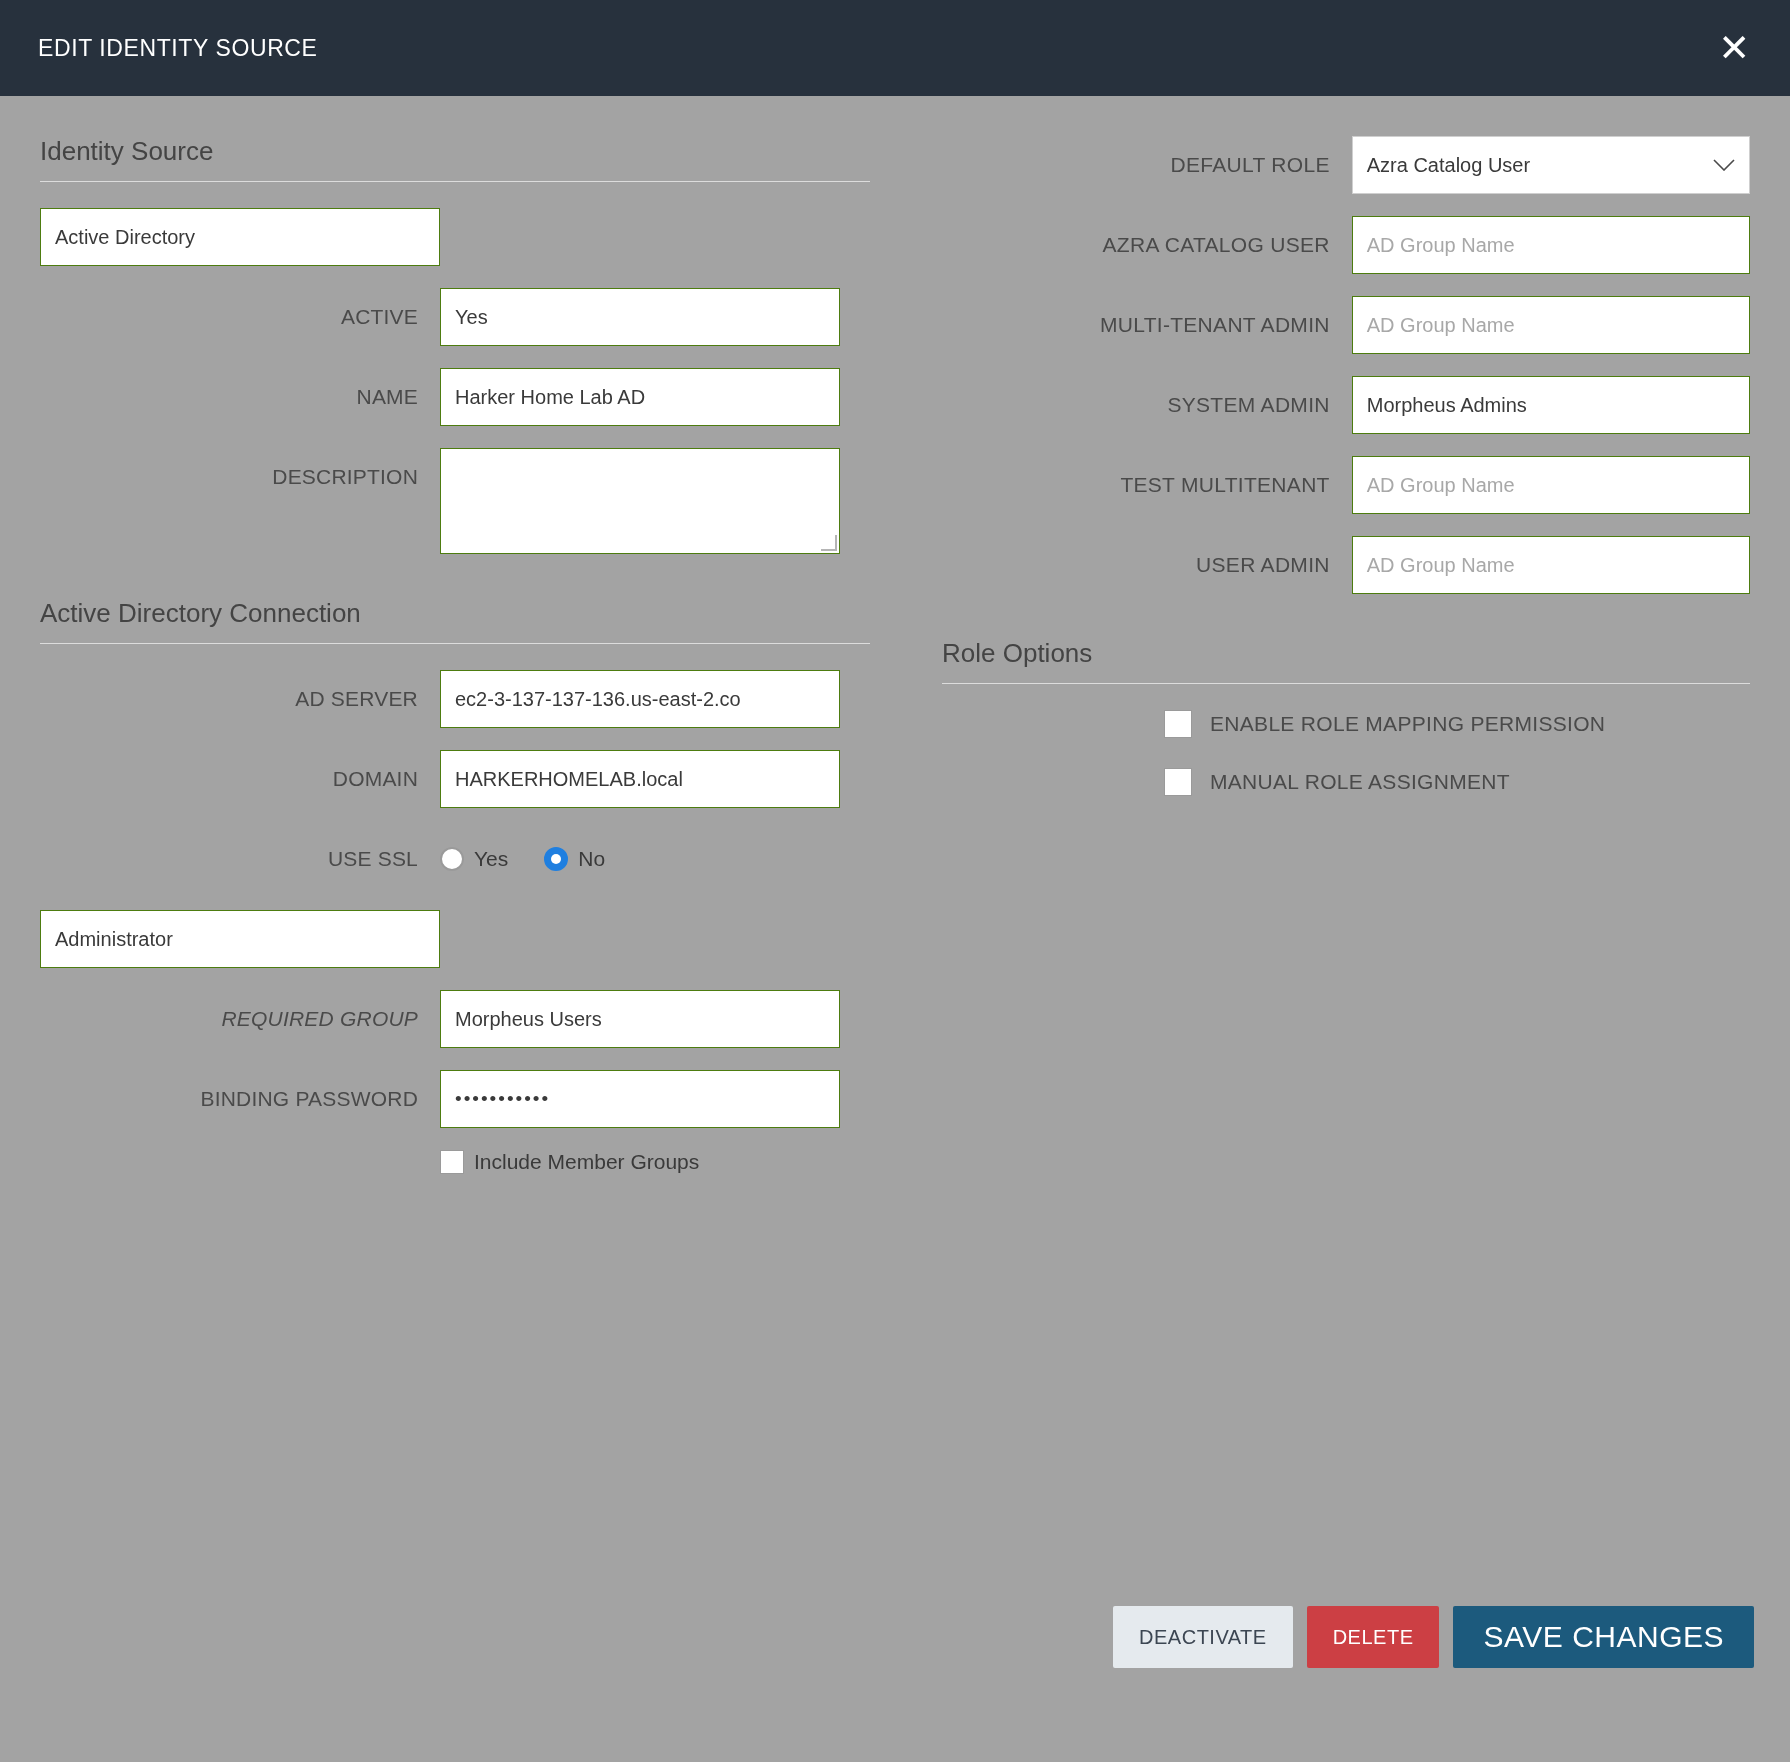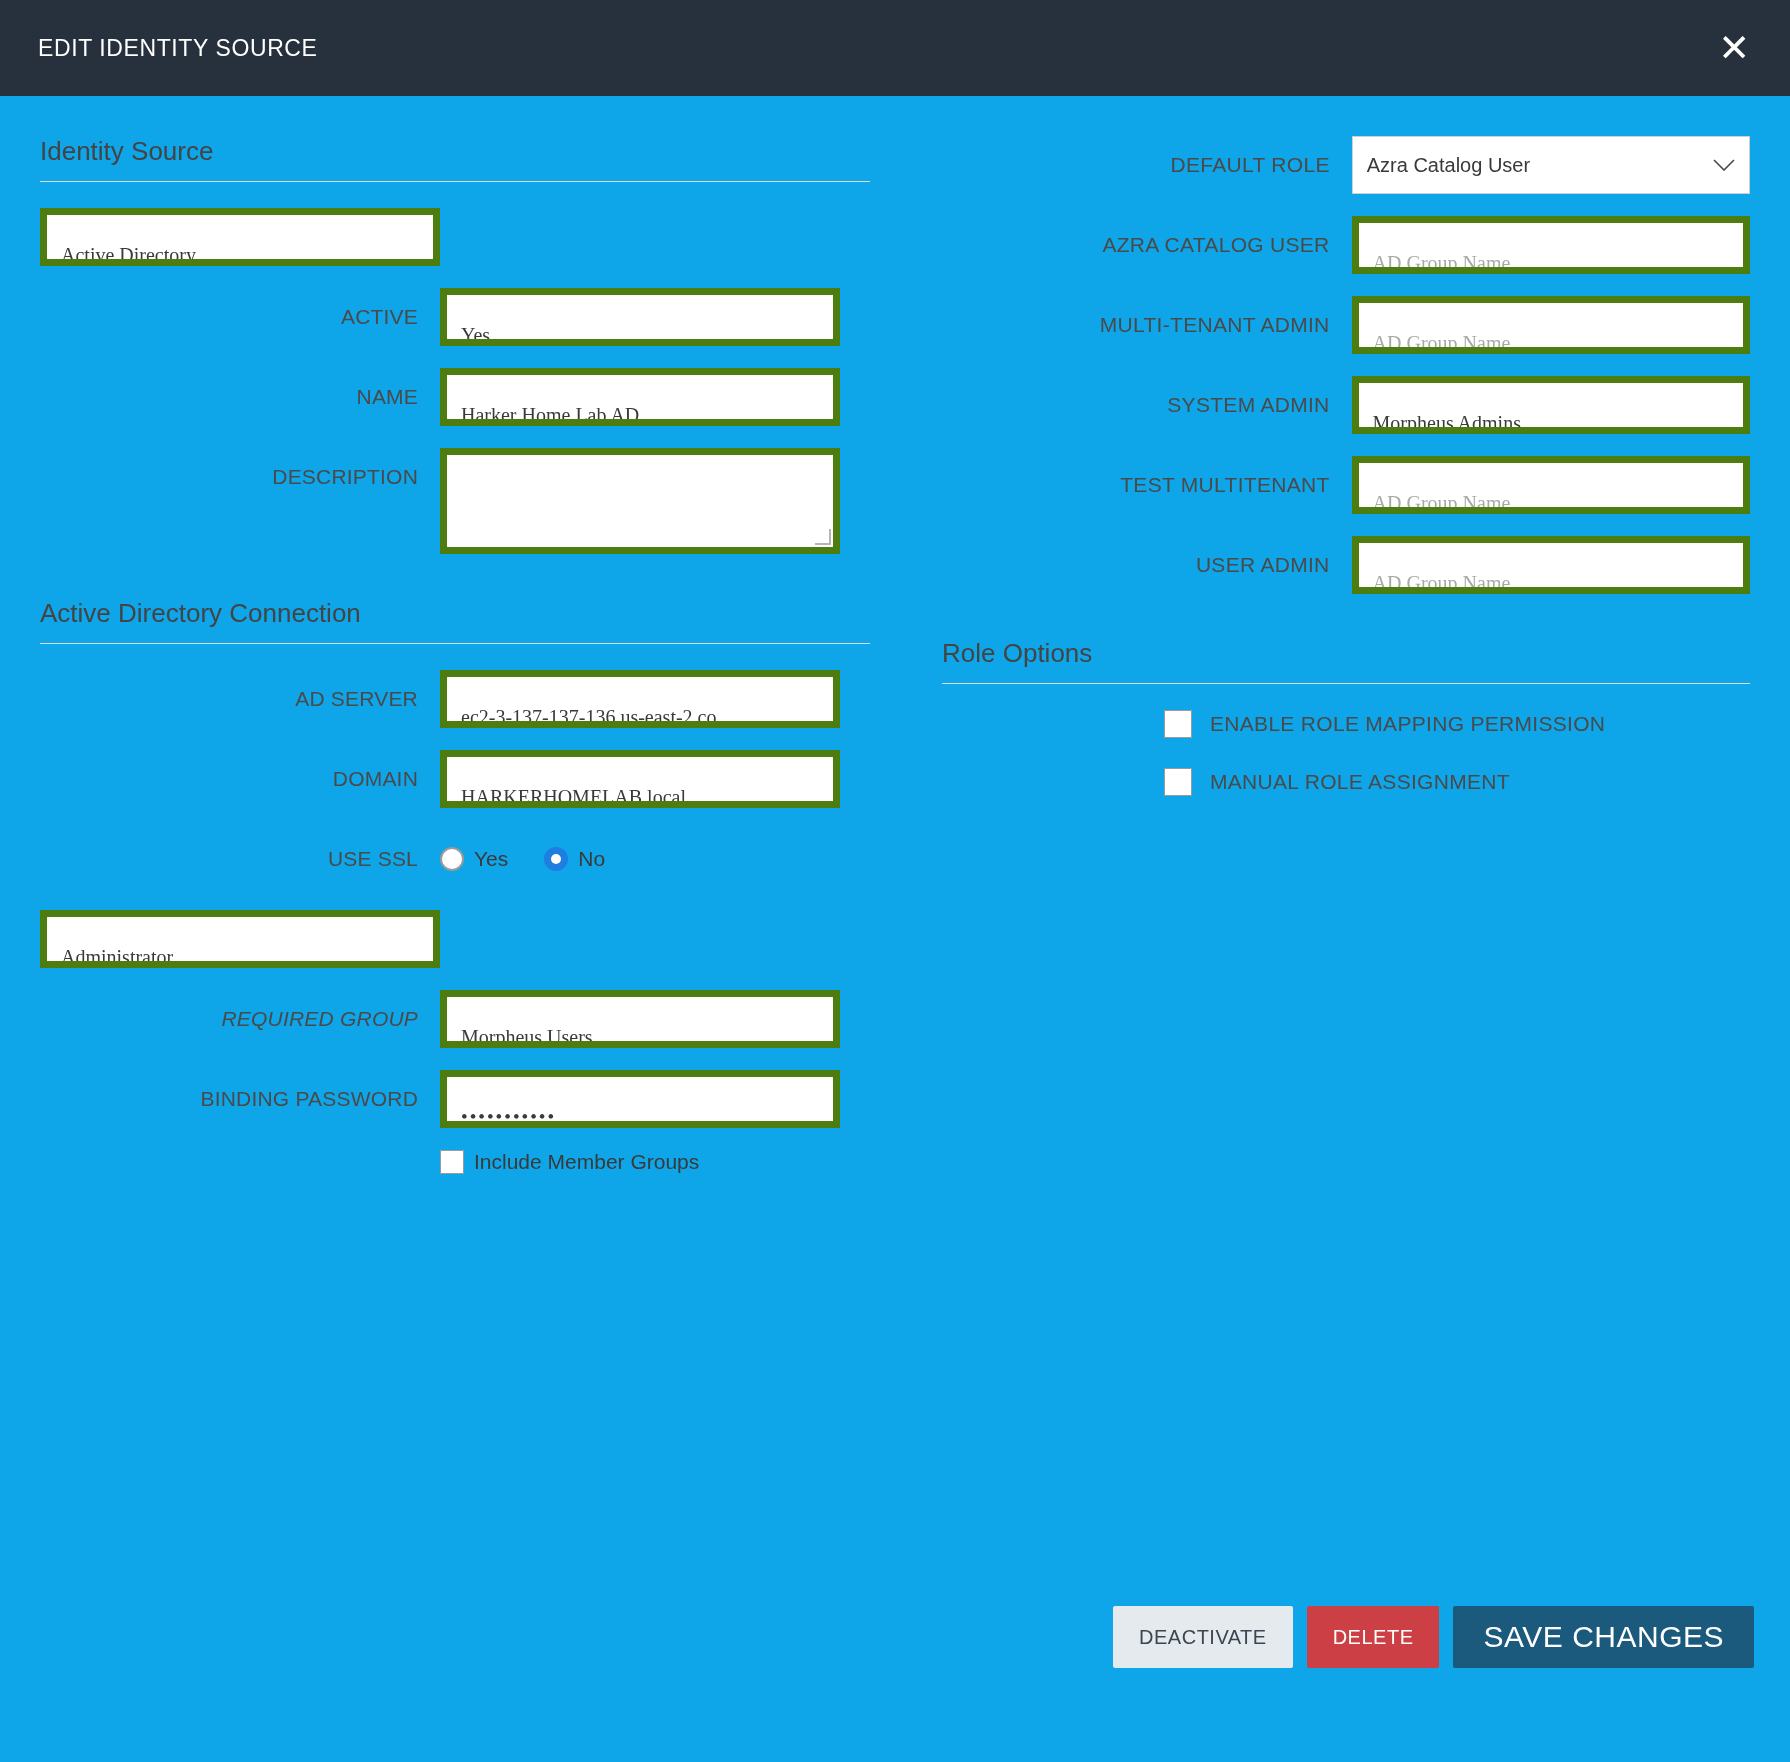--- a/index.html
+++ b/index.html
@@ -10,21 +10,21 @@
   body {
     width: 1790px;
     height: 1762px;
     font-family: "Liberation Sans", sans-serif;
     color: #333;
     overflow: hidden;
   }
   .modal {
     width: 1790px;
     height: 1762px;
-    background: #0ea5e9;
+    background: #a3a3a3;
     display: flex;
     flex-direction: column;
     box-sizing: border-box;
   }
   .modal-header {
     background: #27313d;
     height: 96px;
     min-height: 96px;
     display: flex;
     align-items: center;
@@ -85,30 +85,29 @@
     font-size: 21px;
     color: #4a4a4a;
     line-height: 58px;
     box-sizing: border-box;
     letter-spacing: 0.2px;
   }
   .form-label.italic { font-style: italic; }
   .field {
     width: 400px;
     height: 58px;
-    border: 7px solid #4d7c0f;
-    box-sizing: border-box;
-    padding: 12px 14px;
+    border: 1px solid #4d7c0f;
+    box-sizing: border-box;
+    padding: 0 14px;
     font-size: 20px;
     color: #3a3a3a;
     line-height: 56px;
     background: #fff;
     white-space: nowrap;
     overflow: hidden;
-    font-family: Liberation Serif, serif;
   }
   .field.placeholder { color: #a8a8a8; }
   .field.textarea {
     height: 106px;
     line-height: normal;
     padding-top: 10px;
     position: relative;
     resize: none;
   }
   .field.textarea::after {

